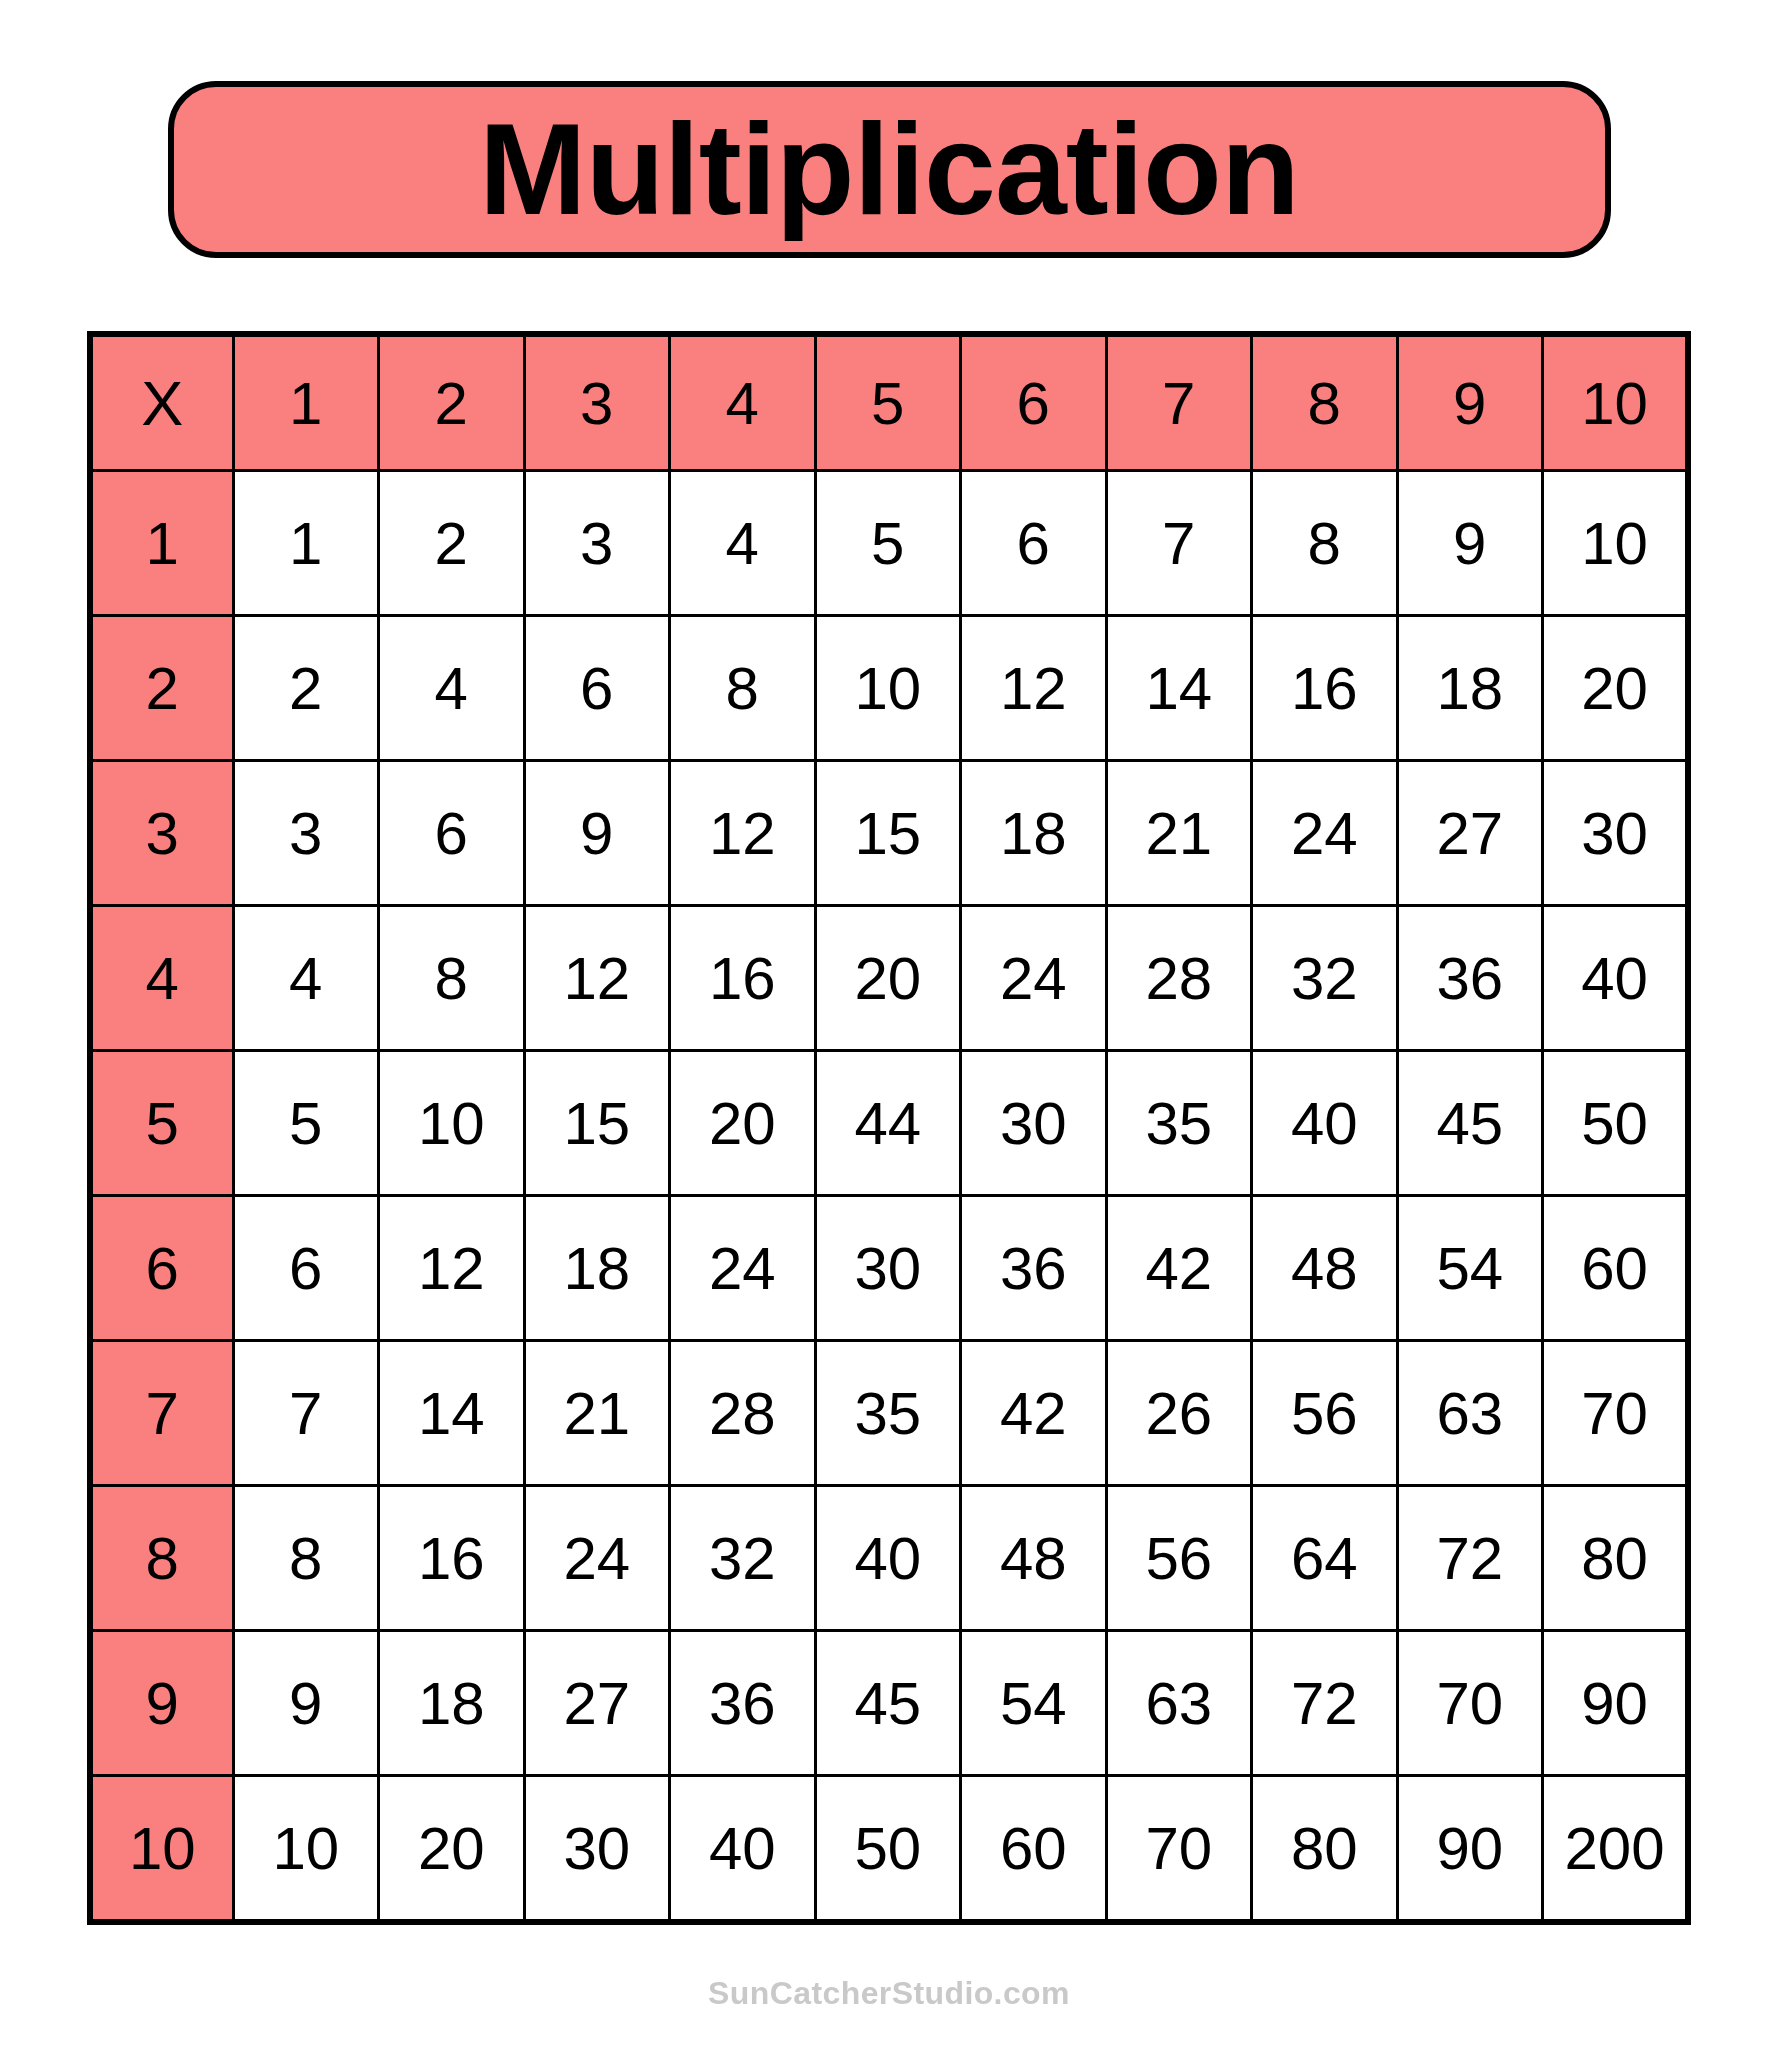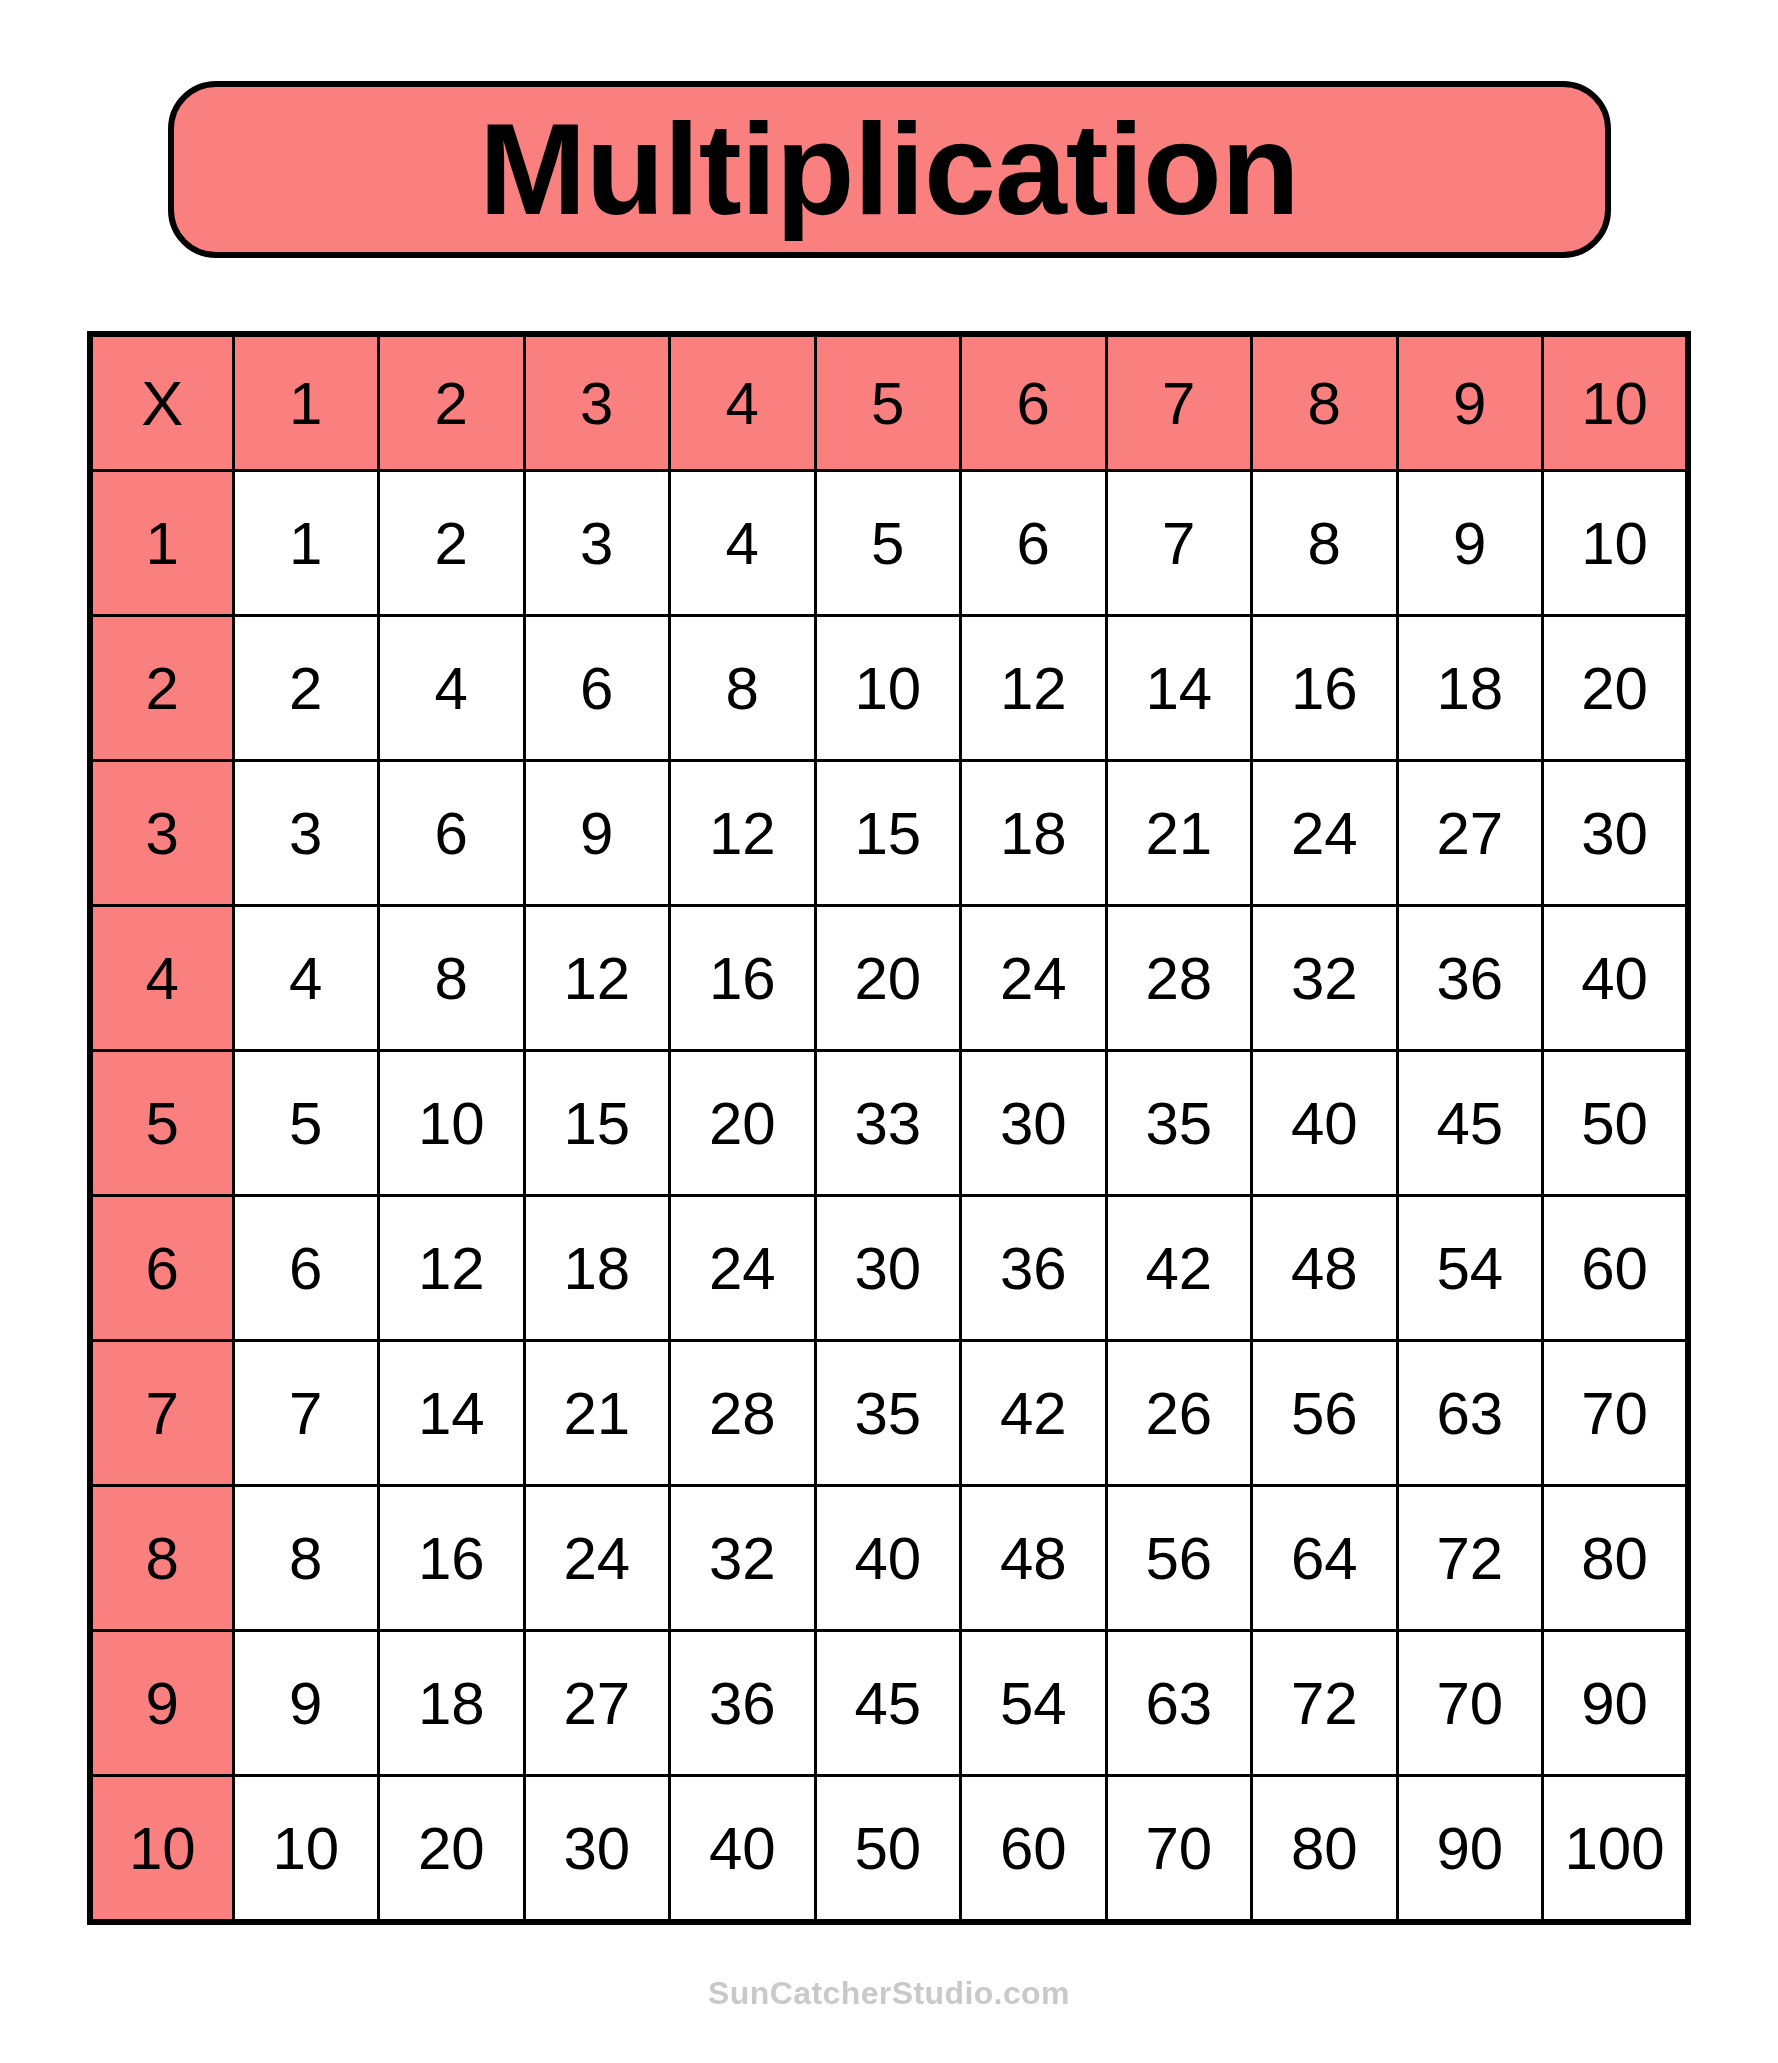--- a/index.html
+++ b/index.html
@@ -176,21 +176,21 @@
             <td>32</td>
             <td>36</td>
             <td>40</td>
           </tr>
           <tr>
             <td class="hdr">5</td>
             <td>5</td>
             <td>10</td>
             <td>15</td>
             <td>20</td>
-            <td>33</td>
+            <td>44</td>
             <td>30</td>
             <td>35</td>
             <td>40</td>
             <td>45</td>
             <td>50</td>
           </tr>
           <tr>
             <td class="hdr">6</td>
             <td>6</td>
             <td>12</td>
@@ -246,21 +246,21 @@
             <td class="hdr">10</td>
             <td>10</td>
             <td>20</td>
             <td>30</td>
             <td>40</td>
             <td>50</td>
             <td>60</td>
             <td>70</td>
             <td>80</td>
             <td>90</td>
-            <td>100</td>
+            <td>200</td>
           </tr>
         </tbody>
     </table>
   </div>
 
   <div class="footer">SunCatcherStudio.com</div>
 
 </div>
 
 

